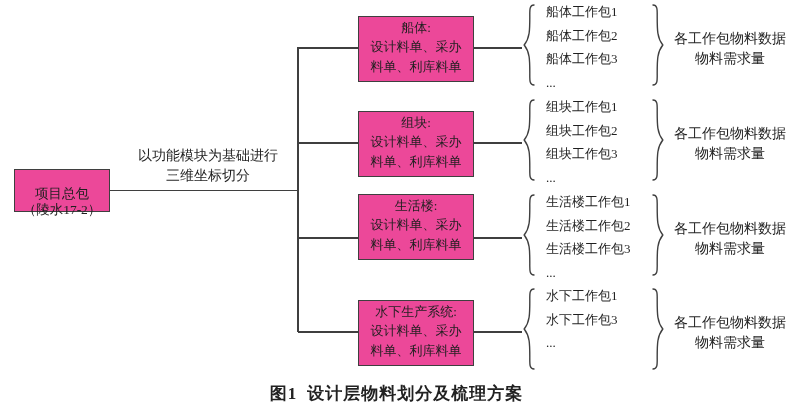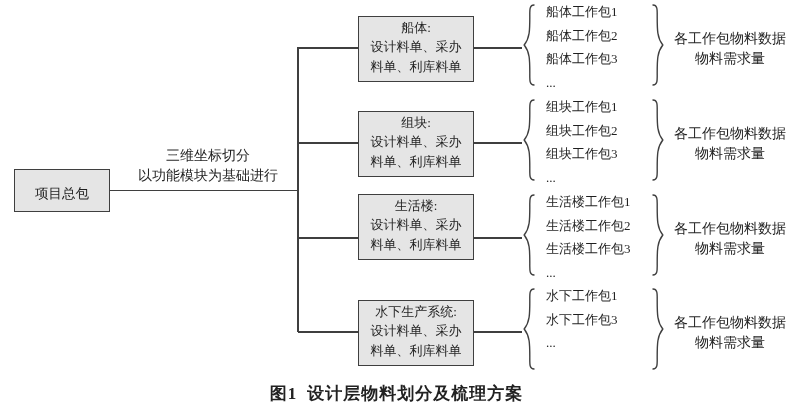--- a/index.html
+++ b/index.html
@@ -9,21 +9,21 @@
     background:#ffffff;
     font-family:"Liberation Serif","DejaVu Serif",serif;
     color:#1f1f1f;
     overflow:hidden;
   }
   .box{
     position:absolute;
     border:1.5px solid #3f3f3f;
     box-sizing:border-box;
     text-align:center;
-    background:#e5e5e5;
+    background:#ec4899;
   }
   .root-box{
     left:14px;top:169px;width:96px;height:43px;
     font-size:13.5px;line-height:16px;
     padding-top:16px;
   }
   .module-box{
     left:358px;width:116px;height:66px;
     font-size:13px;line-height:19.4px;
     padding-top:1px;
@@ -56,29 +56,30 @@
   }
   .caption .title{margin-left:10px;}
 </style>
 </head>
 <body>
 
 <div class="canvas">
 
   <div class="box root-box">
     <div>项目总包</div>
+    <div>（陵水17-2）</div>
   </div>
 
   <div class="hline" style="left:110px;top:189.5px;width:188px;"></div>
 
   <div class="vline" style="left:297px;top:47px;height:285px;"></div>
 
   <div class="branch-label">
+    <div>以功能模块为基础进行</div>
     <div>三维坐标切分</div>
-    <div>以功能模块为基础进行</div>
   </div>
 
   <div class="group" style="top:0px;">
     <div class="hline" style="left:298px;top:47px;width:60px;"></div>
     <div class="box module-box" style="top:16px;">
       <div>船体:</div>
       <div>设计料单、采办</div>
       <div>料单、利库料单</div>
     </div>
     <div class="hline" style="left:474px;top:47px;width:48px;"></div>

